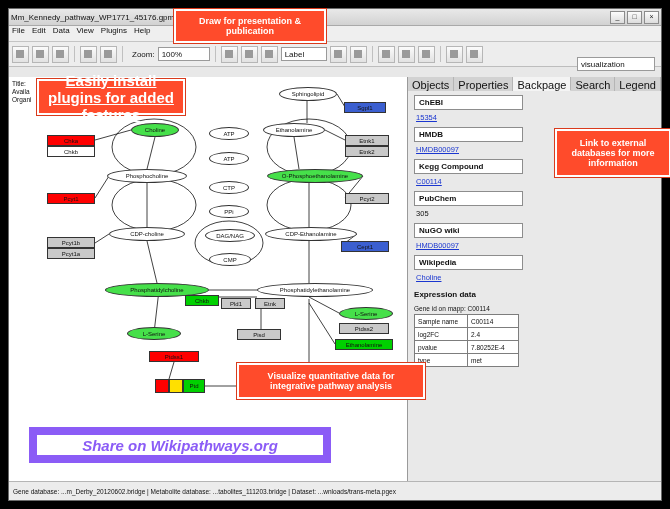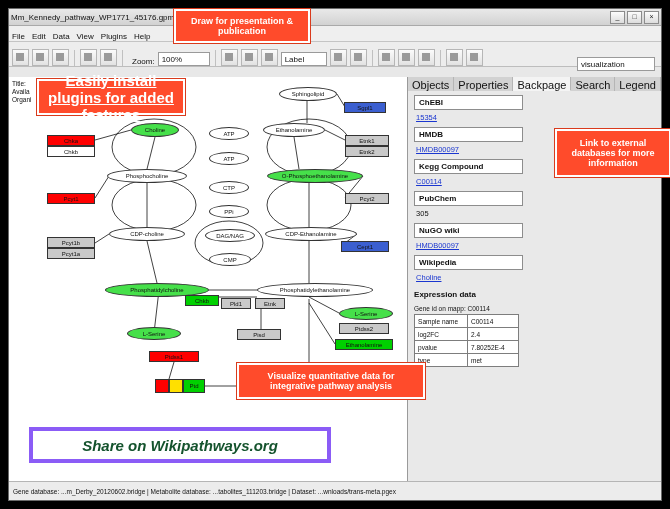--- a/index.html
+++ b/index.html
@@ -6,25 +6,25 @@
   body{width:670px;height:509px;overflow:hidden;font-family:"Liberation Sans",sans-serif;}
   #app{position:absolute;left:8px;top:8px;width:654px;height:493px;background:#e8e8e8;border:1px solid #6a6a6a;box-sizing:border-box;}
 
   
   .titlebar{height:16px;background:linear-gradient(#e9e9e9,#d2d2d2);border-bottom:1px solid #a9a9a9;display:flex;align-items:center;padding:0 2px;}
   .titlebar .tb-title{font-size:8px;color:#111;flex:1;white-space:nowrap;overflow:hidden;}
   .win-btns{display:flex;gap:2px;}
   .win-btn{width:13px;height:11px;border:1px solid #8c8c8c;background:linear-gradient(#fdfdfd,#dcdcdc);font-size:7px;line-height:10px;text-align:center;color:#222;}
 
   
-  .menubar{height:15px;background:#efefef;border-bottom:1px solid #c4c4c4;display:flex;align-items:flex-end;padding-left:3px;}
+  .menubar{height:15px;background:#efefef;border-bottom:1px solid #c4c4c4;display:flex;align-items:flex-start;padding-left:3px;}
   .menubar span{font-size:8px;color:#111;margin-right:7px;}
 
   
-  .toolbar{height:24px;background:#ededed;border-bottom:1px solid #bdbdbd;display:flex;align-items:flex-end;padding:0 3px;gap:3px;}
+  .toolbar{height:24px;background:#ededed;border-bottom:1px solid #bdbdbd;display:flex;align-items:center;padding:0 3px;gap:3px;}
   .tbtn{width:15px;height:15px;border:1px solid #b6b6b6;background:linear-gradient(#fbfbfb,#e2e2e2);position:relative;}
   .tbtn.sq-grey::after{content:'';position:absolute;left:3px;top:3px;width:8px;height:8px;background:#9a9a9a;}
   .tsep{width:1px;height:16px;background:#c0c0c0;margin:0 2px;}
   .zoom-label{font-size:8px;color:#111;margin-left:4px;}
   .zoom-box{width:52px;height:14px;border:1px solid #9a9a9a;background:#fff;font-size:8px;color:#111;display:flex;align-items:center;padding-left:3px;box-sizing:border-box;}
   .combo{height:14px;border:1px solid #9a9a9a;background:#fff;font-size:8px;color:#111;display:flex;align-items:center;padding-left:3px;box-sizing:border-box;position:relative;}
   .vis-combo{position:absolute;right:6px;top:48px;width:78px;}
 
   
   .body{position:absolute;left:0;top:68px;right:0;bottom:18px;display:flex;}
@@ -60,25 +60,25 @@
   table.datatbl td{border:1px solid #7d7d7d;background:#fff;padding:1px 3px;height:10px;color:#111;}
   table.datatbl td.c1{width:46px;}
   table.datatbl td.c2{width:44px;}
 
   
   .statusbar{position:absolute;left:0;right:0;bottom:0;height:18px;background:#ececec;border-top:1px solid #b5b5b5;display:flex;align-items:center;padding-left:4px;}
   .statusbar .st{font-size:6.5px;color:#111;}
 
   
   .anno{position:absolute;background:#ff4b2b;color:#fff;font-weight:bold;text-align:center;border:2px solid #fff;box-shadow:0 0 0 1px #d93a1c;display:flex;align-items:center;justify-content:center;padding:3px 6px;box-sizing:border-box;}
-  #anno-draw{left:165px;top:0px;width:136px;height:34px;font-size:9px;}
+  #anno-draw{left:165px;top:0px;width:152px;height:34px;font-size:9px;}
   #anno-plugins{left:28px;top:70px;width:148px;height:36px;font-size:15px;text-decoration:underline;}
   #anno-link{left:546px;top:120px;width:116px;height:48px;font-size:9px;}
   #anno-visualize{left:228px;top:354px;width:188px;height:36px;font-size:9px;}
-  #anno-share{left:20px;top:418px;width:302px;height:36px;font-size:15px;background:#fff;color:#14532d;border:4px solid #8b5cf6;box-shadow:none;font-style:italic;}
+  #anno-share{left:20px;top:418px;width:302px;height:36px;font-size:15px;background:#fff;color:#8b5cf6;border:8px solid #8b5cf6;box-shadow:none;font-style:italic;}
 </style>
 </head>
 <body>
 
 <div id="app">
 
   <div class="titlebar">
     <div class="tb-title">Mm_Kennedy_pathway_WP1771_45176.gpml - PathVisio</div>
     <div class="win-btns">
       <div class="win-btn">_</div>

